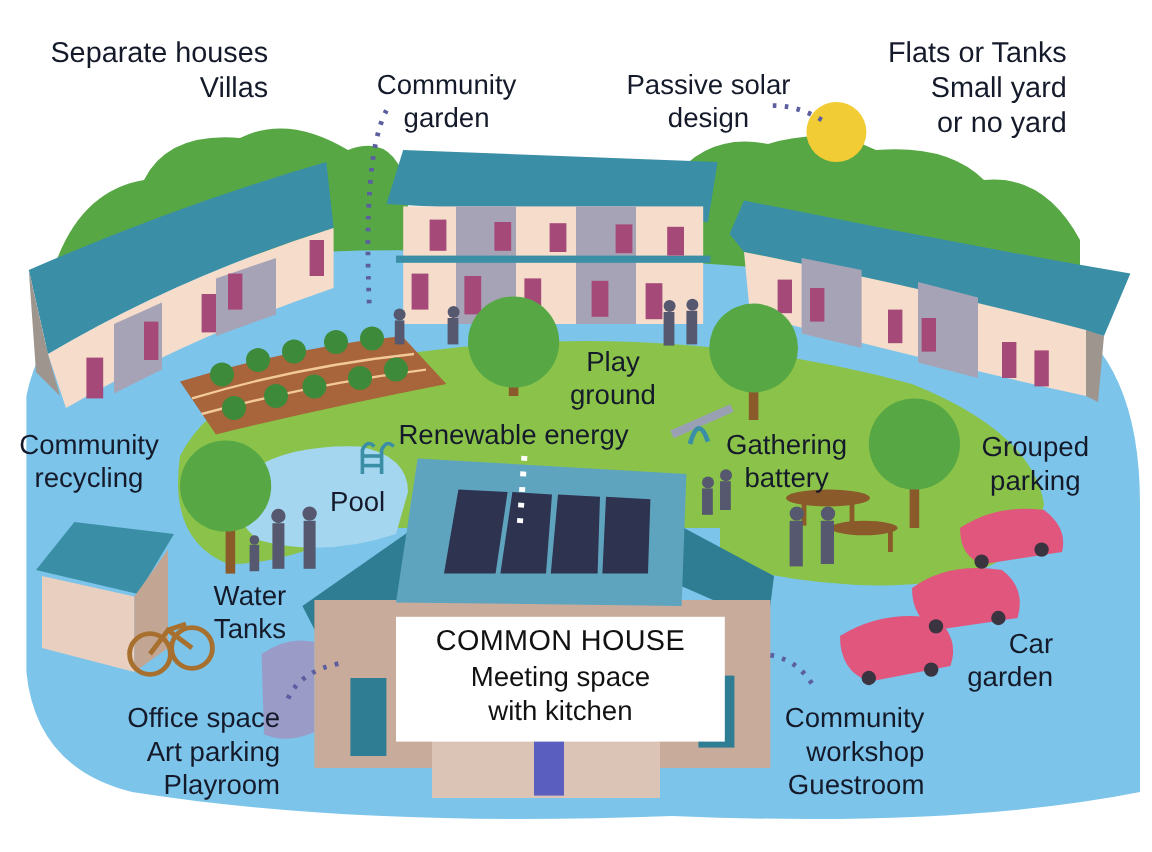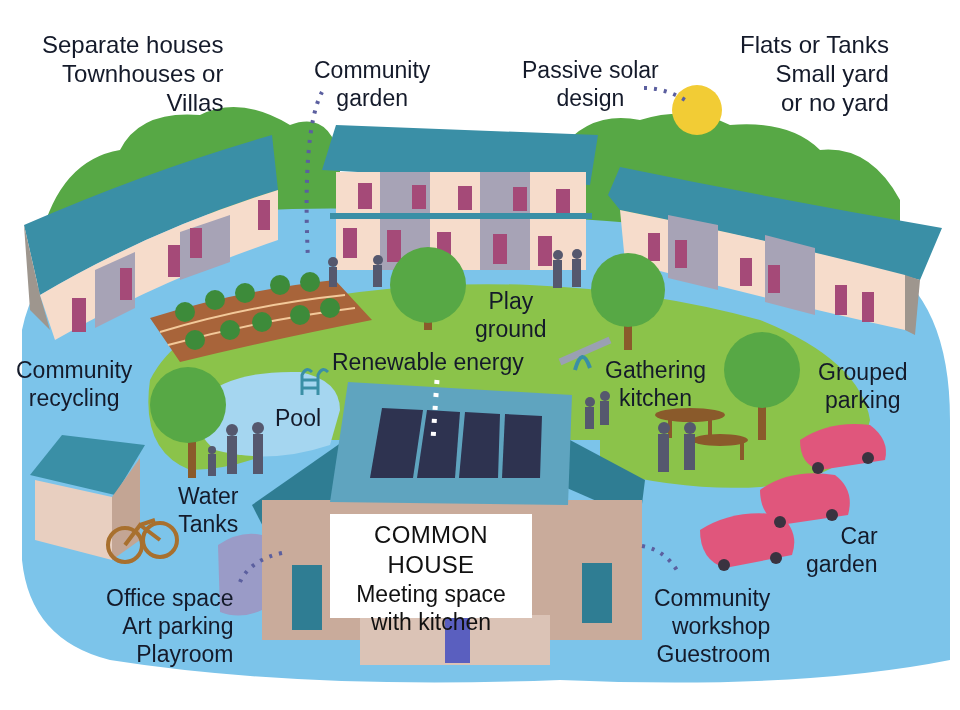--- a/index.html
+++ b/index.html
@@ -4,21 +4,21 @@
 <style>
   html, body { margin: 0; padding: 0; background: #ffffff; }
   body { width: 960px; height: 710px; position: relative; overflow: hidden;
          font-family: "Liberation Sans", "DejaVu Sans", sans-serif; color: #151515; }
   #scene { position: absolute; left: 0; top: 0; width: 960px; height: 710px; }
   .label { position: absolute; font-size: 23px; line-height: 28px; color: #141a2a; white-space: nowrap; }
   .label span { display: block; }
   .l-left span { text-align: right; }
   .l-right span { text-align: right; }
   .l-center span { text-align: center; }
-  .common-box { position: absolute; left: 330px; top: 514px; width: 202px; height: 104px;
+  .common-box { position: absolute; left: 330px; top: 514px; width: 274px; height: 104px;
                 background: #ffffff; }
   .common-box .title { font-size: 24px; font-weight: normal; letter-spacing: 0.3px; text-align: center;
                        margin-top: 6px; line-height: 30px; color: #111; }
   .common-box .sub { font-size: 23px; text-align: center; line-height: 28px; color: #111; }
 </style>
 </head>
 <body>
 
 <svg id="scene" viewBox="0 0 960 710" xmlns="http://www.w3.org/2000/svg">
 
@@ -214,21 +214,20 @@
     <path d="M282 553 Q250 560 240 582"></path>
     <path d="M642 546 Q665 550 678 572"></path>
   </g>
   <g stroke="#ffffff" stroke-width="5" stroke-dasharray="4 9">
     <path d="M437 380 L433 440"></path>
   </g>
 </svg>
 
 <div class="label l-left" style="left:42px; top:30px; font-size:24px; line-height:29px;">
   <span>Separate houses</span>
-  <span>Townhouses or</span>
   <span>Villas</span>
 </div>
 <div class="label l-center" style="left:314px; top:56px;">
   <span>Community</span>
   <span>garden</span>
 </div>
 <div class="label l-center" style="left:522px; top:56px;">
   <span>Passive solar</span>
   <span>design</span>
 </div>
@@ -246,21 +245,21 @@
 </div>
 <div class="label l-center" style="left:16px; top:356px;">
   <span>Community</span>
   <span>recycling</span>
 </div>
 <div class="label l-left" style="left:275px; top:404px;">
   <span>Pool</span>
 </div>
 <div class="label l-center" style="left:605px; top:356px;">
   <span>Gathering</span>
-  <span>kitchen</span>
+  <span>battery</span>
 </div>
 <div class="label l-center" style="left:818px; top:358px;">
   <span>Grouped</span>
   <span>parking</span>
 </div>
 <div class="label l-center" style="left:178px; top:482px;">
   <span>Water</span>
   <span>Tanks</span>
 </div>
 <div class="label l-right" style="left:806px; top:522px;">

